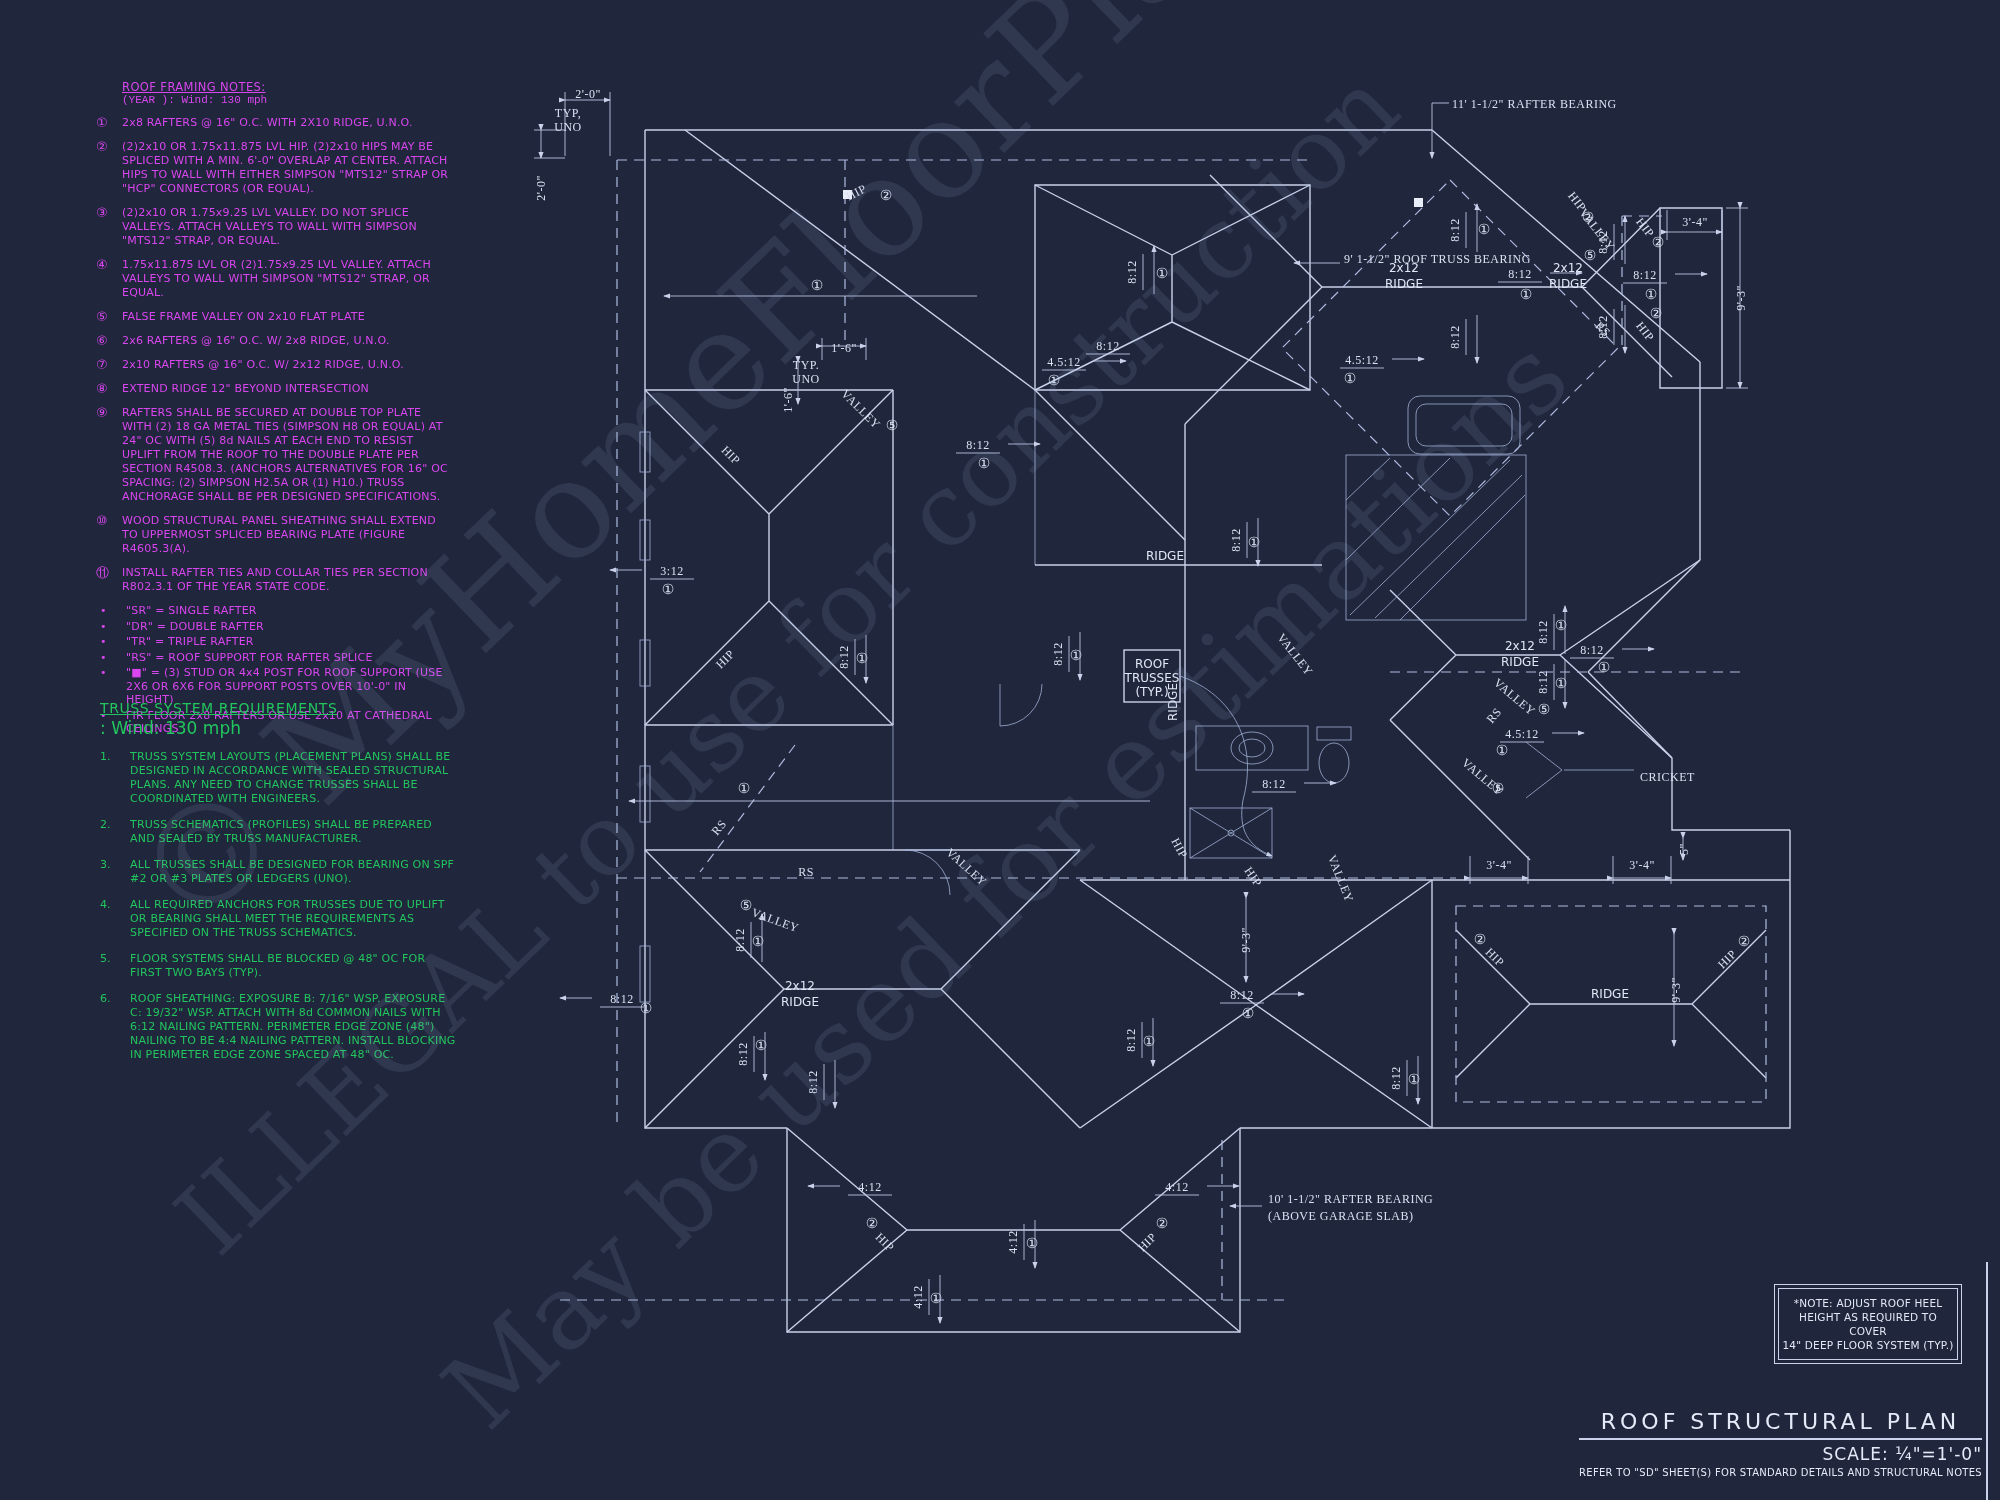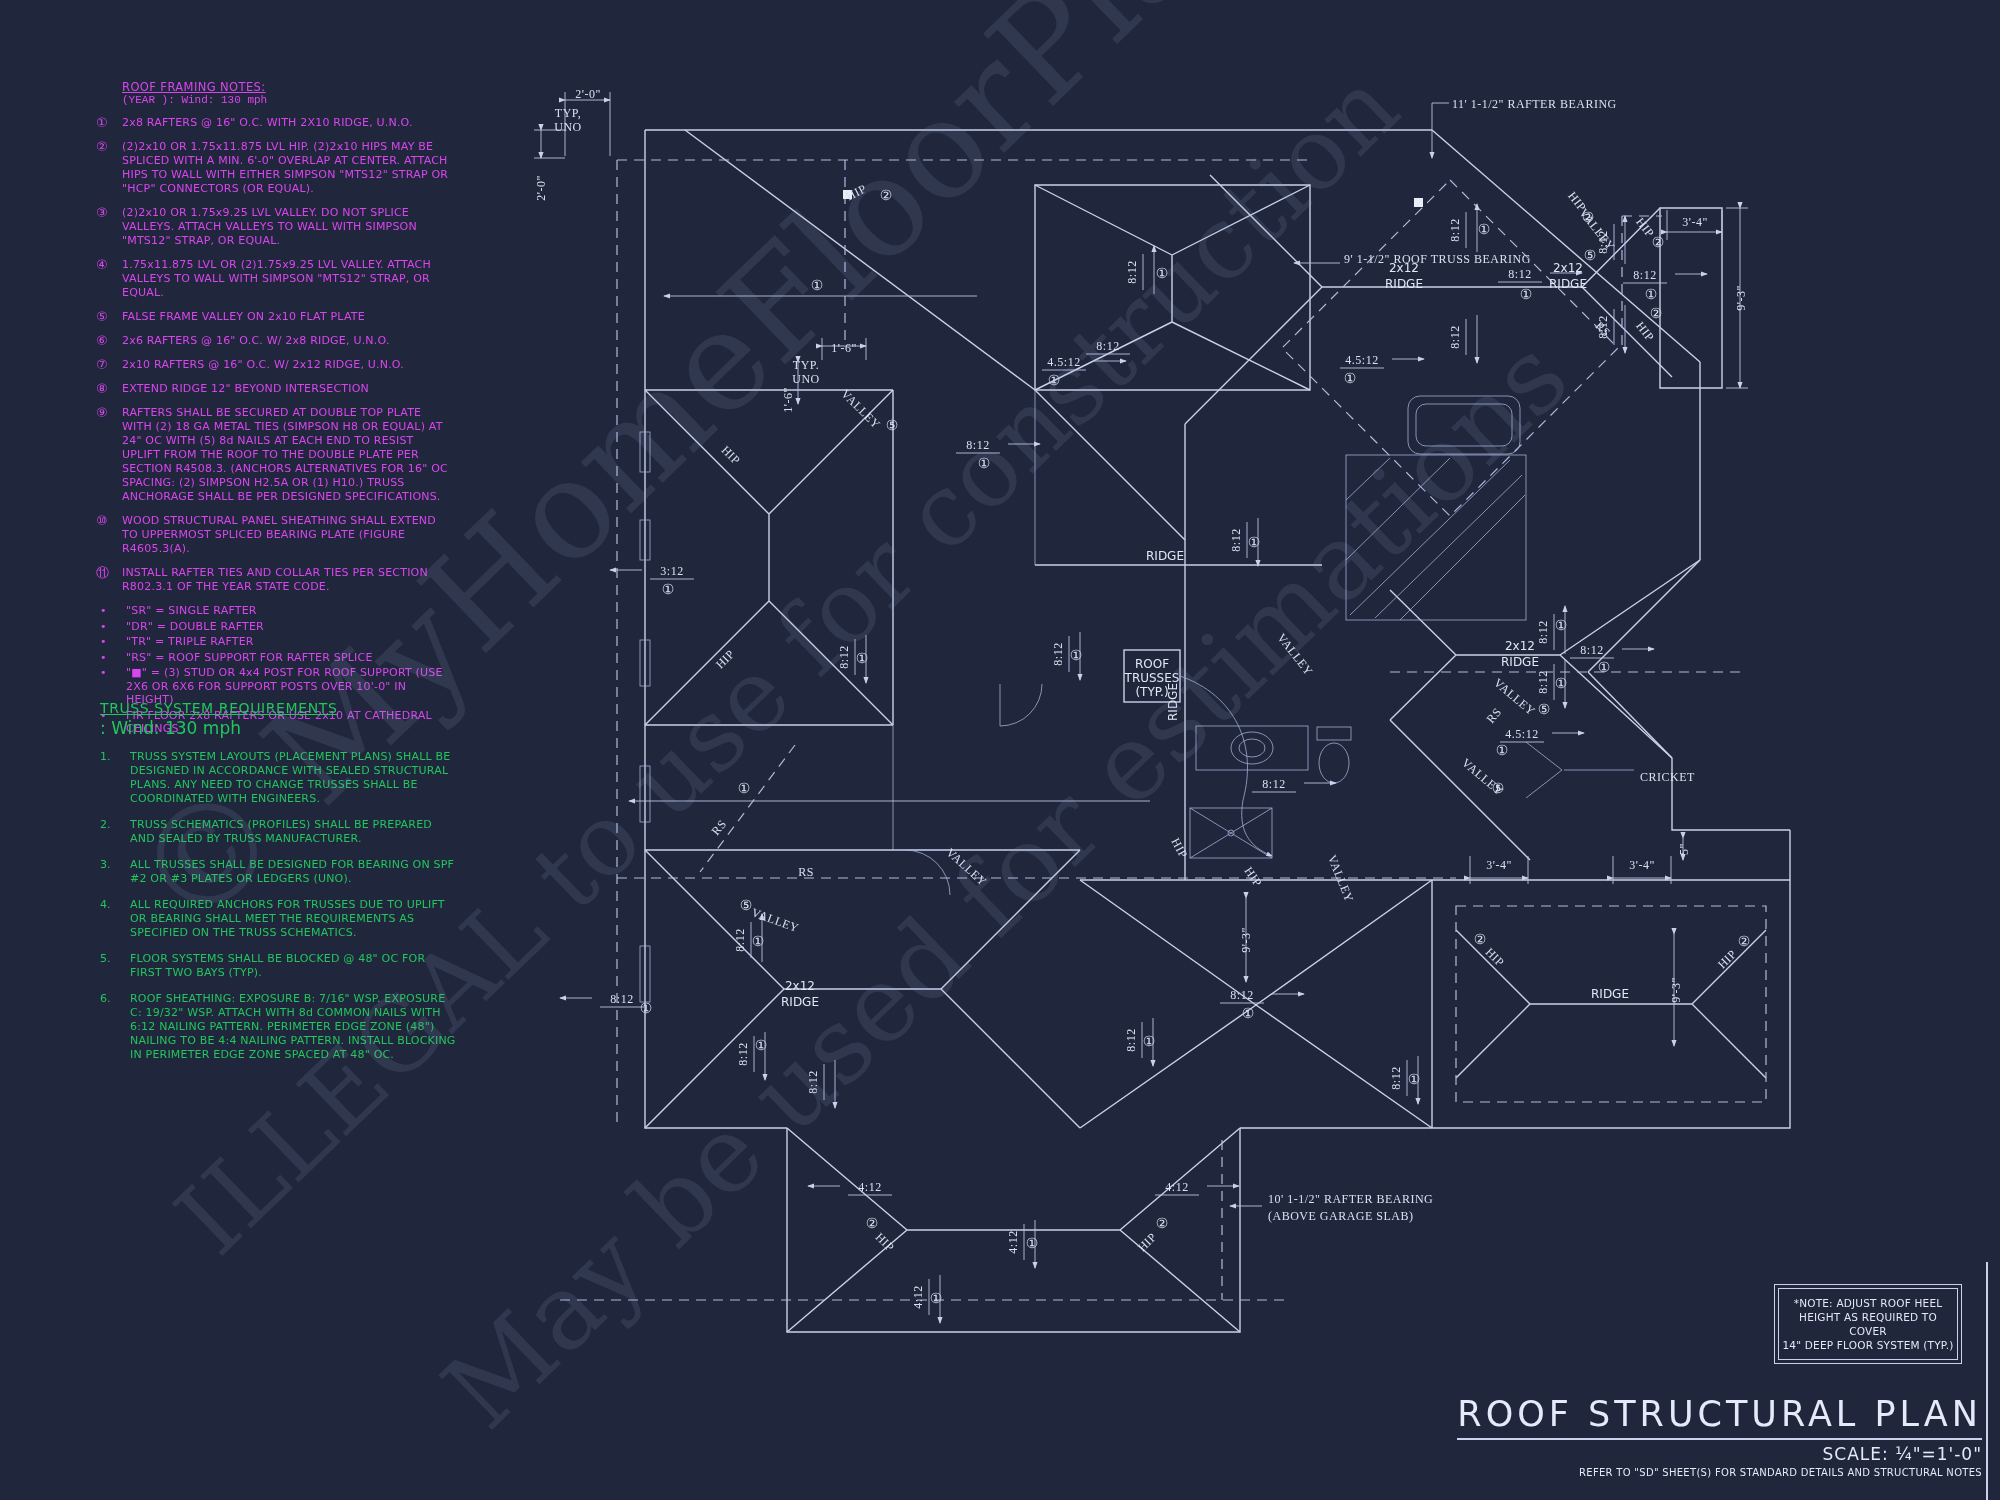--- a/index.html
+++ b/index.html
@@ -34,21 +34,21 @@
   .wm{position:absolute;white-space:nowrap;font-family:"DejaVu Serif",serif;
       color:rgba(152,167,214,0.14);transform-origin:0 100%;transform:rotate(-44deg);z-index:3;pointer-events:none;}
   .wm1{left:215px;top:800px;font-size:138px;}
   .wm2{left:235px;top:1160px;font-size:100px;}
   .wm3{left:505px;top:1330px;font-size:105px;}
   
   .notebox{position:absolute;left:1778px;top:1288px;width:176px;padding:7px 1px;
            border:1.3px solid #C9D2EA;outline:1.3px solid #C9D2EA;outline-offset:3px;
            color:#E2E8F6;font-size:10.5px;line-height:14px;text-align:center;letter-spacing:.2px;}
   .titleblock{position:absolute;right:18px;bottom:22px;text-align:right;color:#E4EAF8;}
-  .tb-title{font-size:35px;letter-spacing:4px;border-bottom:2px solid #C9D2EA;
+  .tb-title{font-size:22px;letter-spacing:4px;border-bottom:2px solid #C9D2EA;
             padding-bottom:4px;margin-bottom:4px;text-align:center;}
   .tb-scale{font-size:17px;letter-spacing:1px;}
   .tb-refer{font-size:10px;letter-spacing:.3px;margin-top:3px;}
   .right-border{position:absolute;left:1986px;top:1262px;width:2px;height:238px;background:#C9D2EA;}
 </style>
 </head>
 <body>
 
 <div class="sheet">
 

